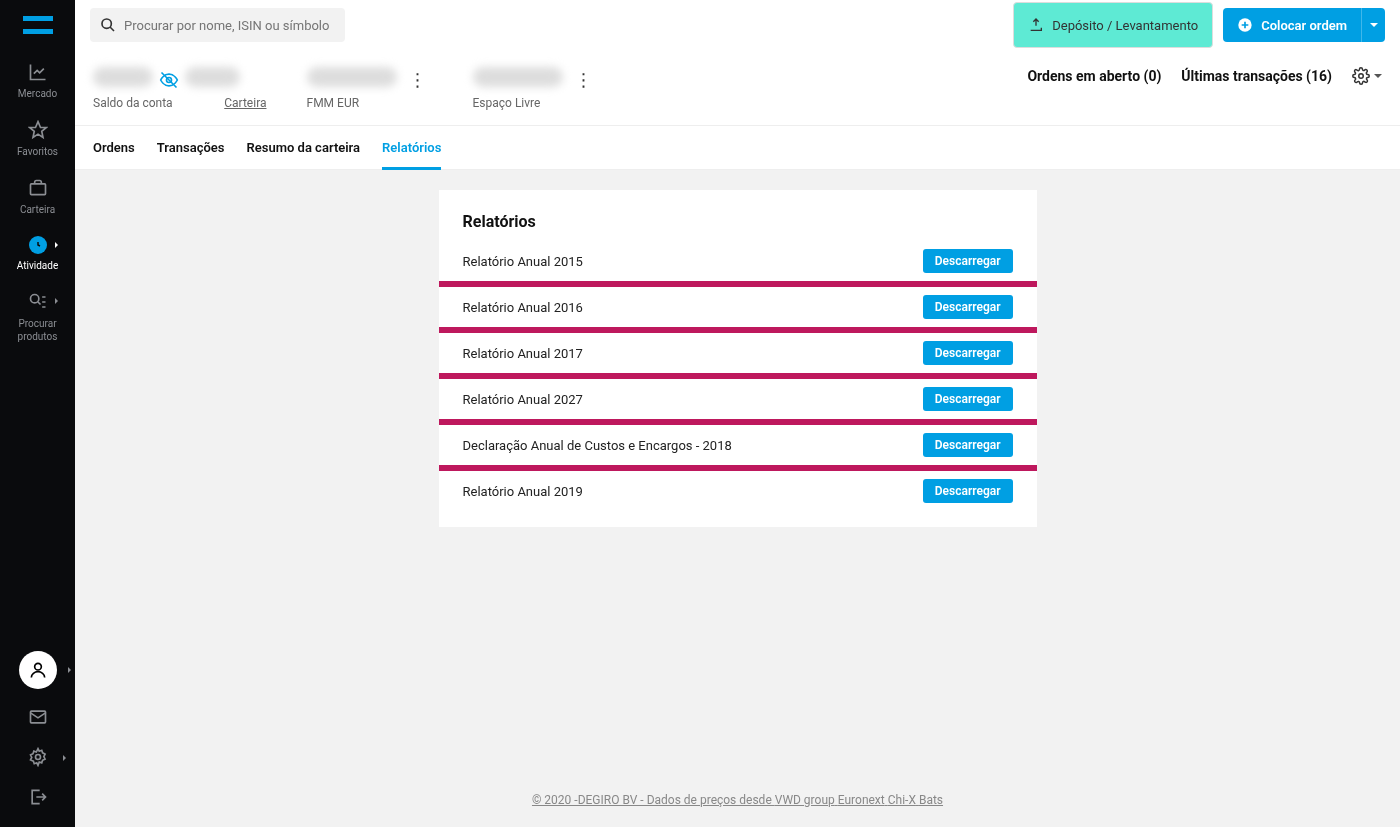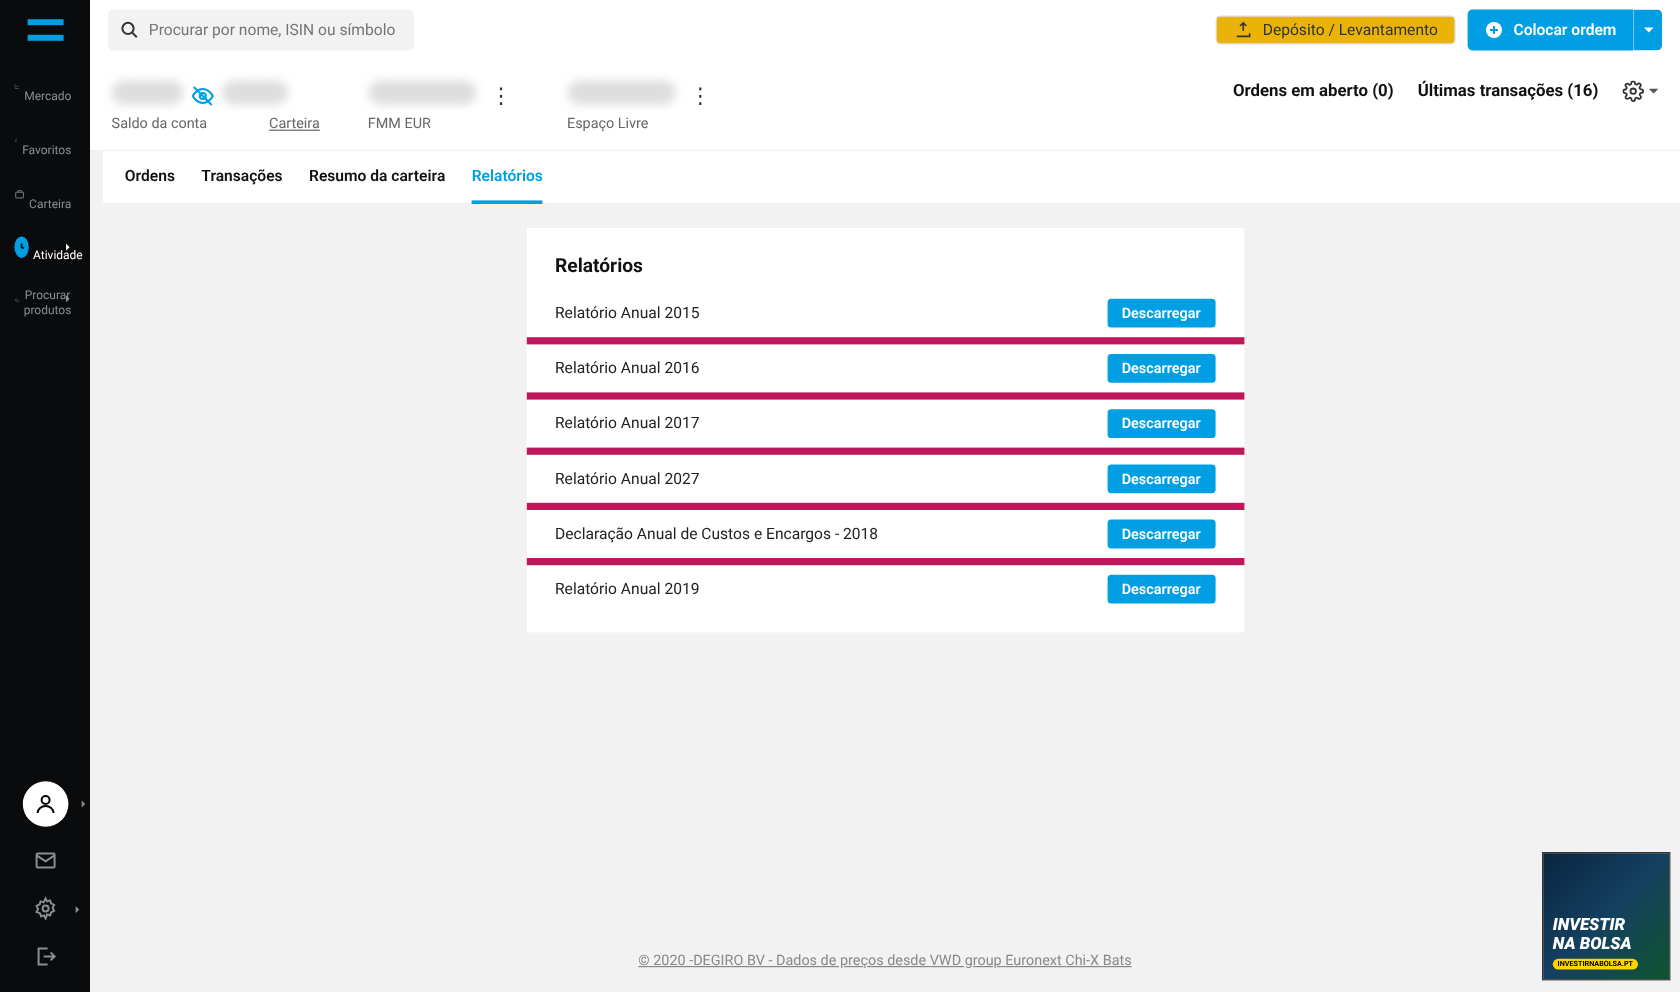--- a/index.html
+++ b/index.html
@@ -44,22 +44,22 @@
     .logo-bar {
       height: 5px;
       background: #009fe3;
     }
     .logo-bar:nth-child(2) {
       background: #009fe3;
     }
     .nav-item {
       width: 52px;
       display: flex;
-      flex-direction: row;
-      align-items: flex-end;
+      flex-direction: column;
+      align-items: center;
       padding: 12px 0 8px;
       font-size: 10px;
       color: #8b8e93;
       cursor: pointer;
       position: relative;
     }
     .nav-item.active {
       color: #fff;
     }
     .nav-item.active .nav-icon-circle {
@@ -177,23 +177,23 @@
       background: transparent;
       outline: none;
       font-size: 13px;
       color: #666;
       width: 100%;
     }
     .topbar-spacer {
       flex: 1;
     }
     .deposit-btn {
-      height: 24px;
+      height: 46px;
       padding: 0 14px;
-      background: #eab308;
+      background: #5eead4;
       border: 1px solid #ddd;
       border-radius: 4px;
       display: flex;
       align-items: center;
       gap: 8px;
       font-size: 13px;
       color: #333;
       cursor: pointer;
     }
     .order-btn-group {
@@ -291,21 +291,20 @@
       cursor: pointer;
     }
     .subtabs {
       background: #fff;
       display: flex;
       gap: 22px;
       padding: 0 18px;
       height: 44px;
       align-items: center;
       border-bottom: 1px solid #eee;
-      margin-left: 11px;
     }
     .subtab {
       font-size: 13px;
       font-weight: 600;
       color: #111;
       cursor: pointer;
       height: 44px;
       display: flex;
       align-items: center;
       position: relative;
@@ -616,19 +615,14 @@
     <span>© 2020 -DEGIRO BV - Dados de preços desde </span>
     <span class="link">VWD group</span>
     <span> </span>
     <span class="link">Euronext</span>
     <span> </span>
     <span class="link">Chi-X</span>
     <span> </span>
     <span class="link">Bats</span>
   </div>
 
-  <div class="promo-widget">
-    <div class="promo-text">INVESTIR</div>
-    <div class="promo-text">NA BOLSA</div>
-    <div class="promo-tag">INVESTIRNABOLSA.PT</div>
-  </div>
 
 </div>
 
 </body></html>

